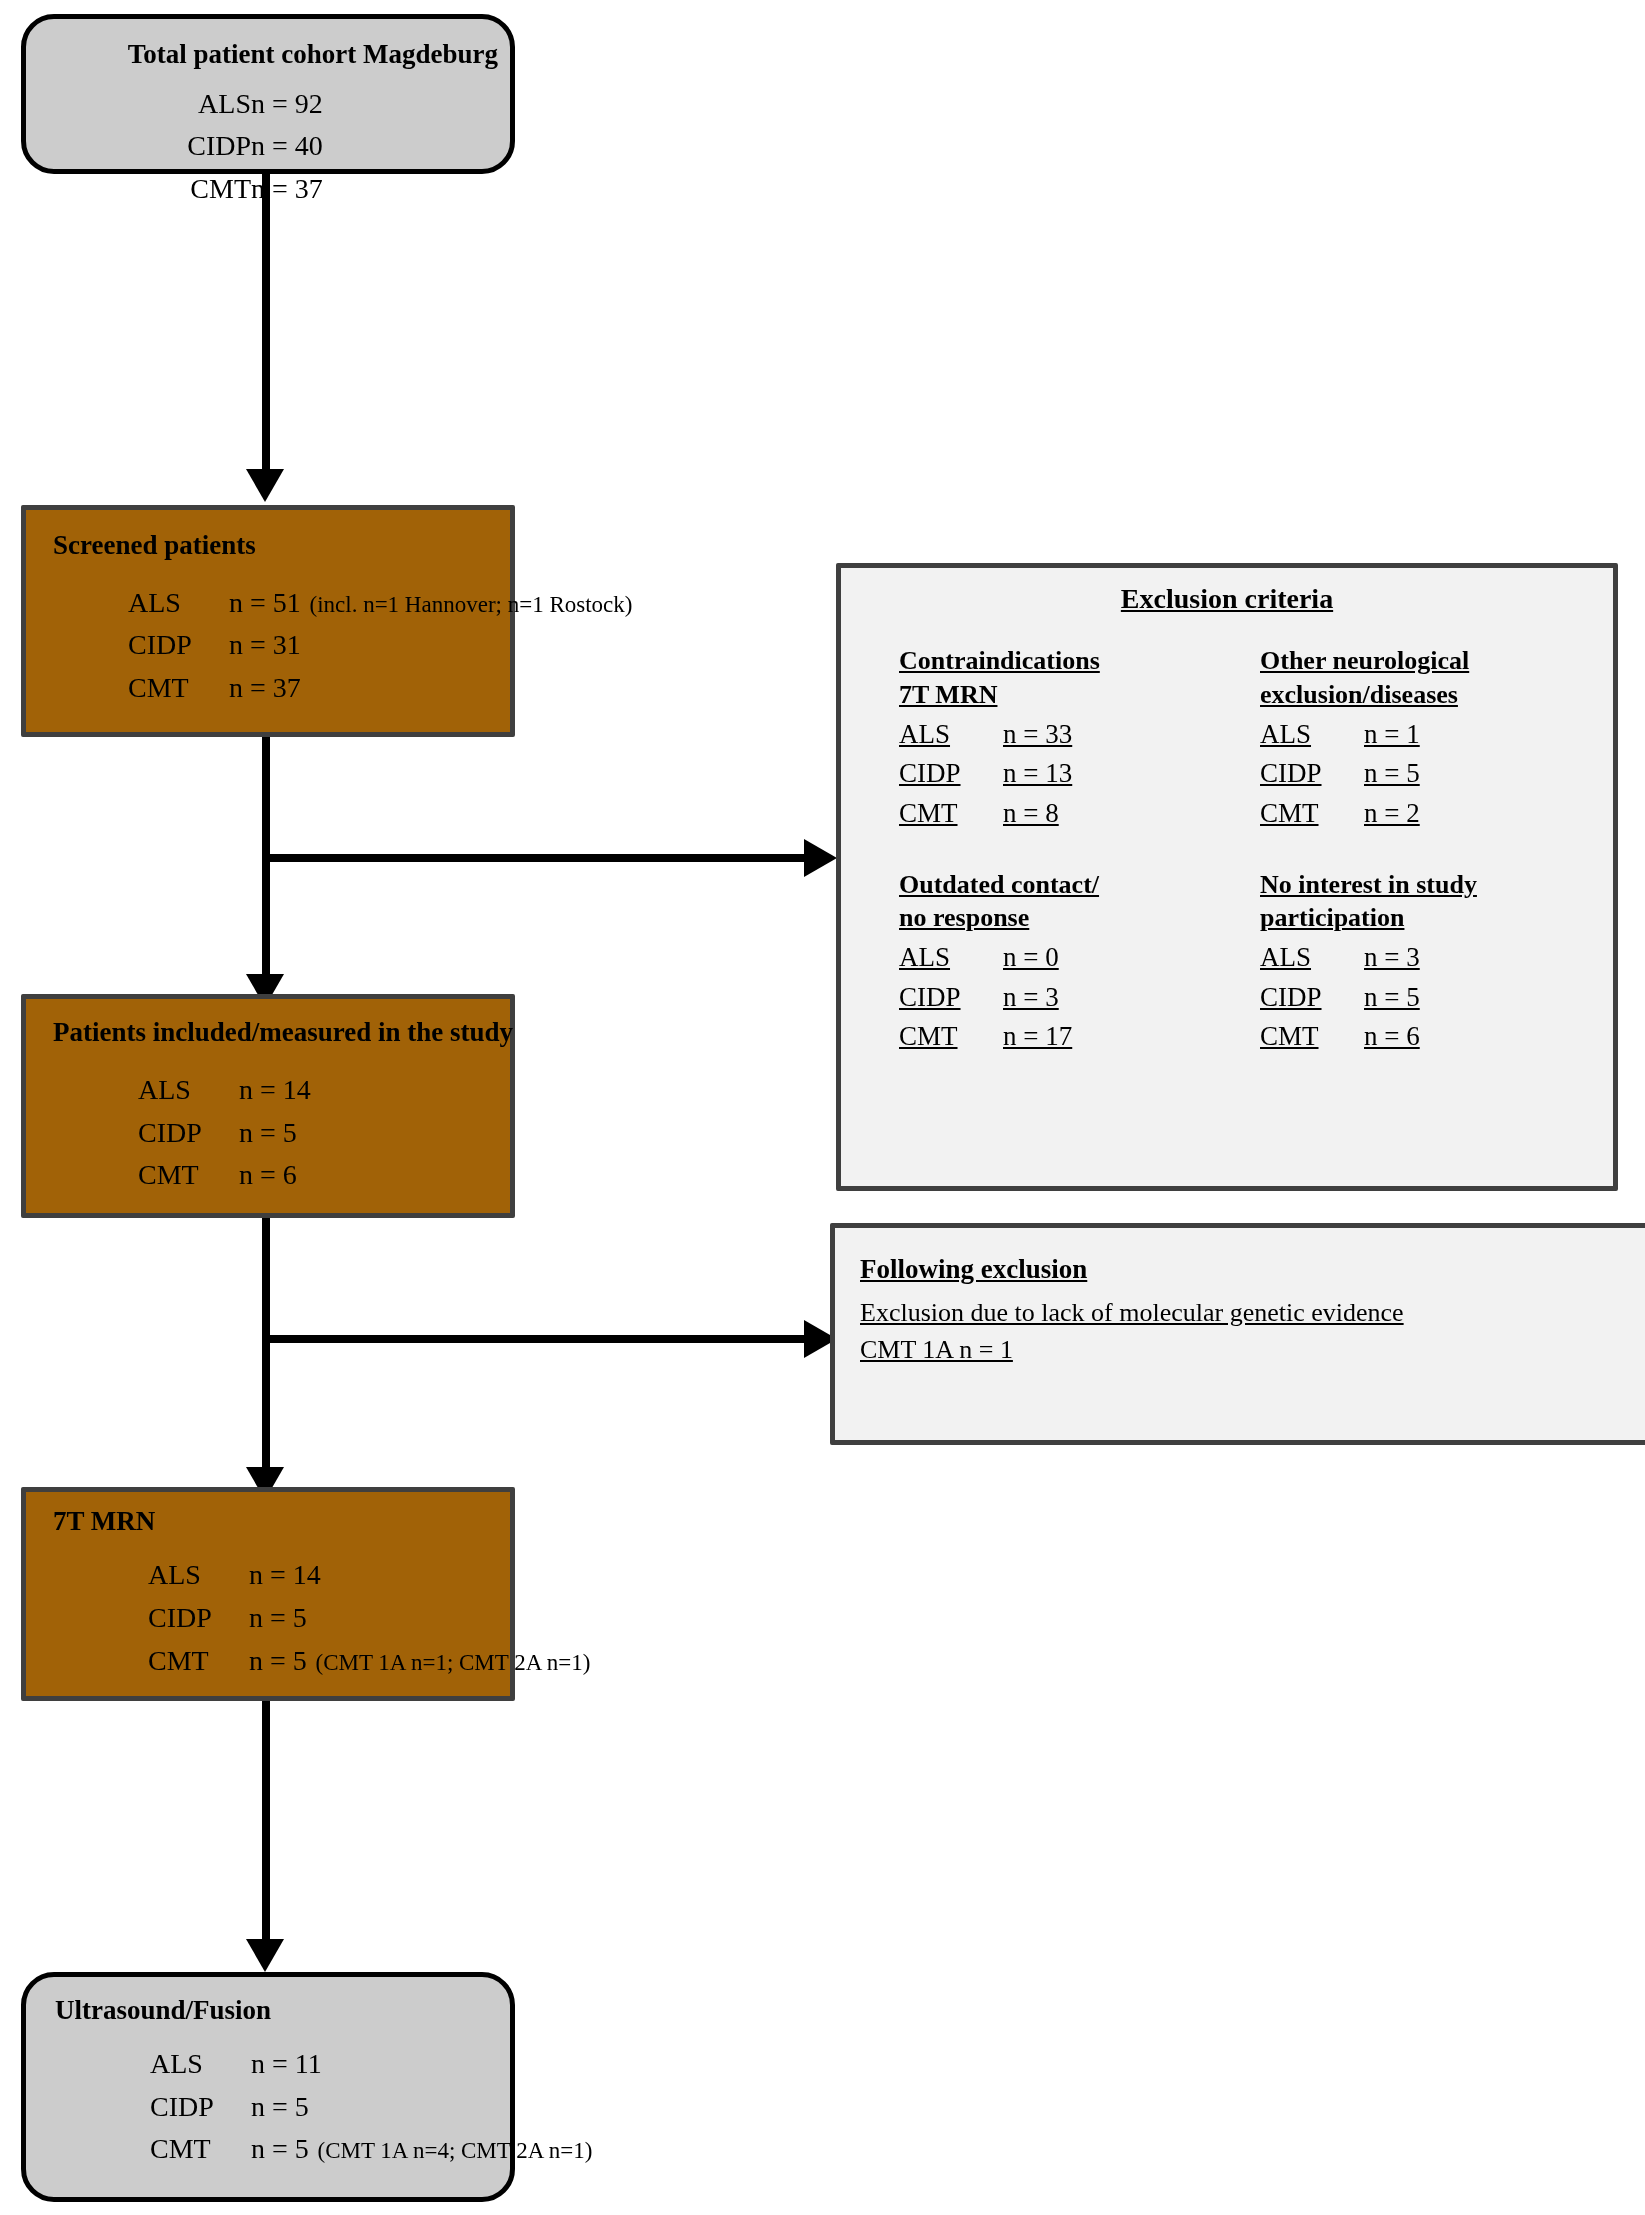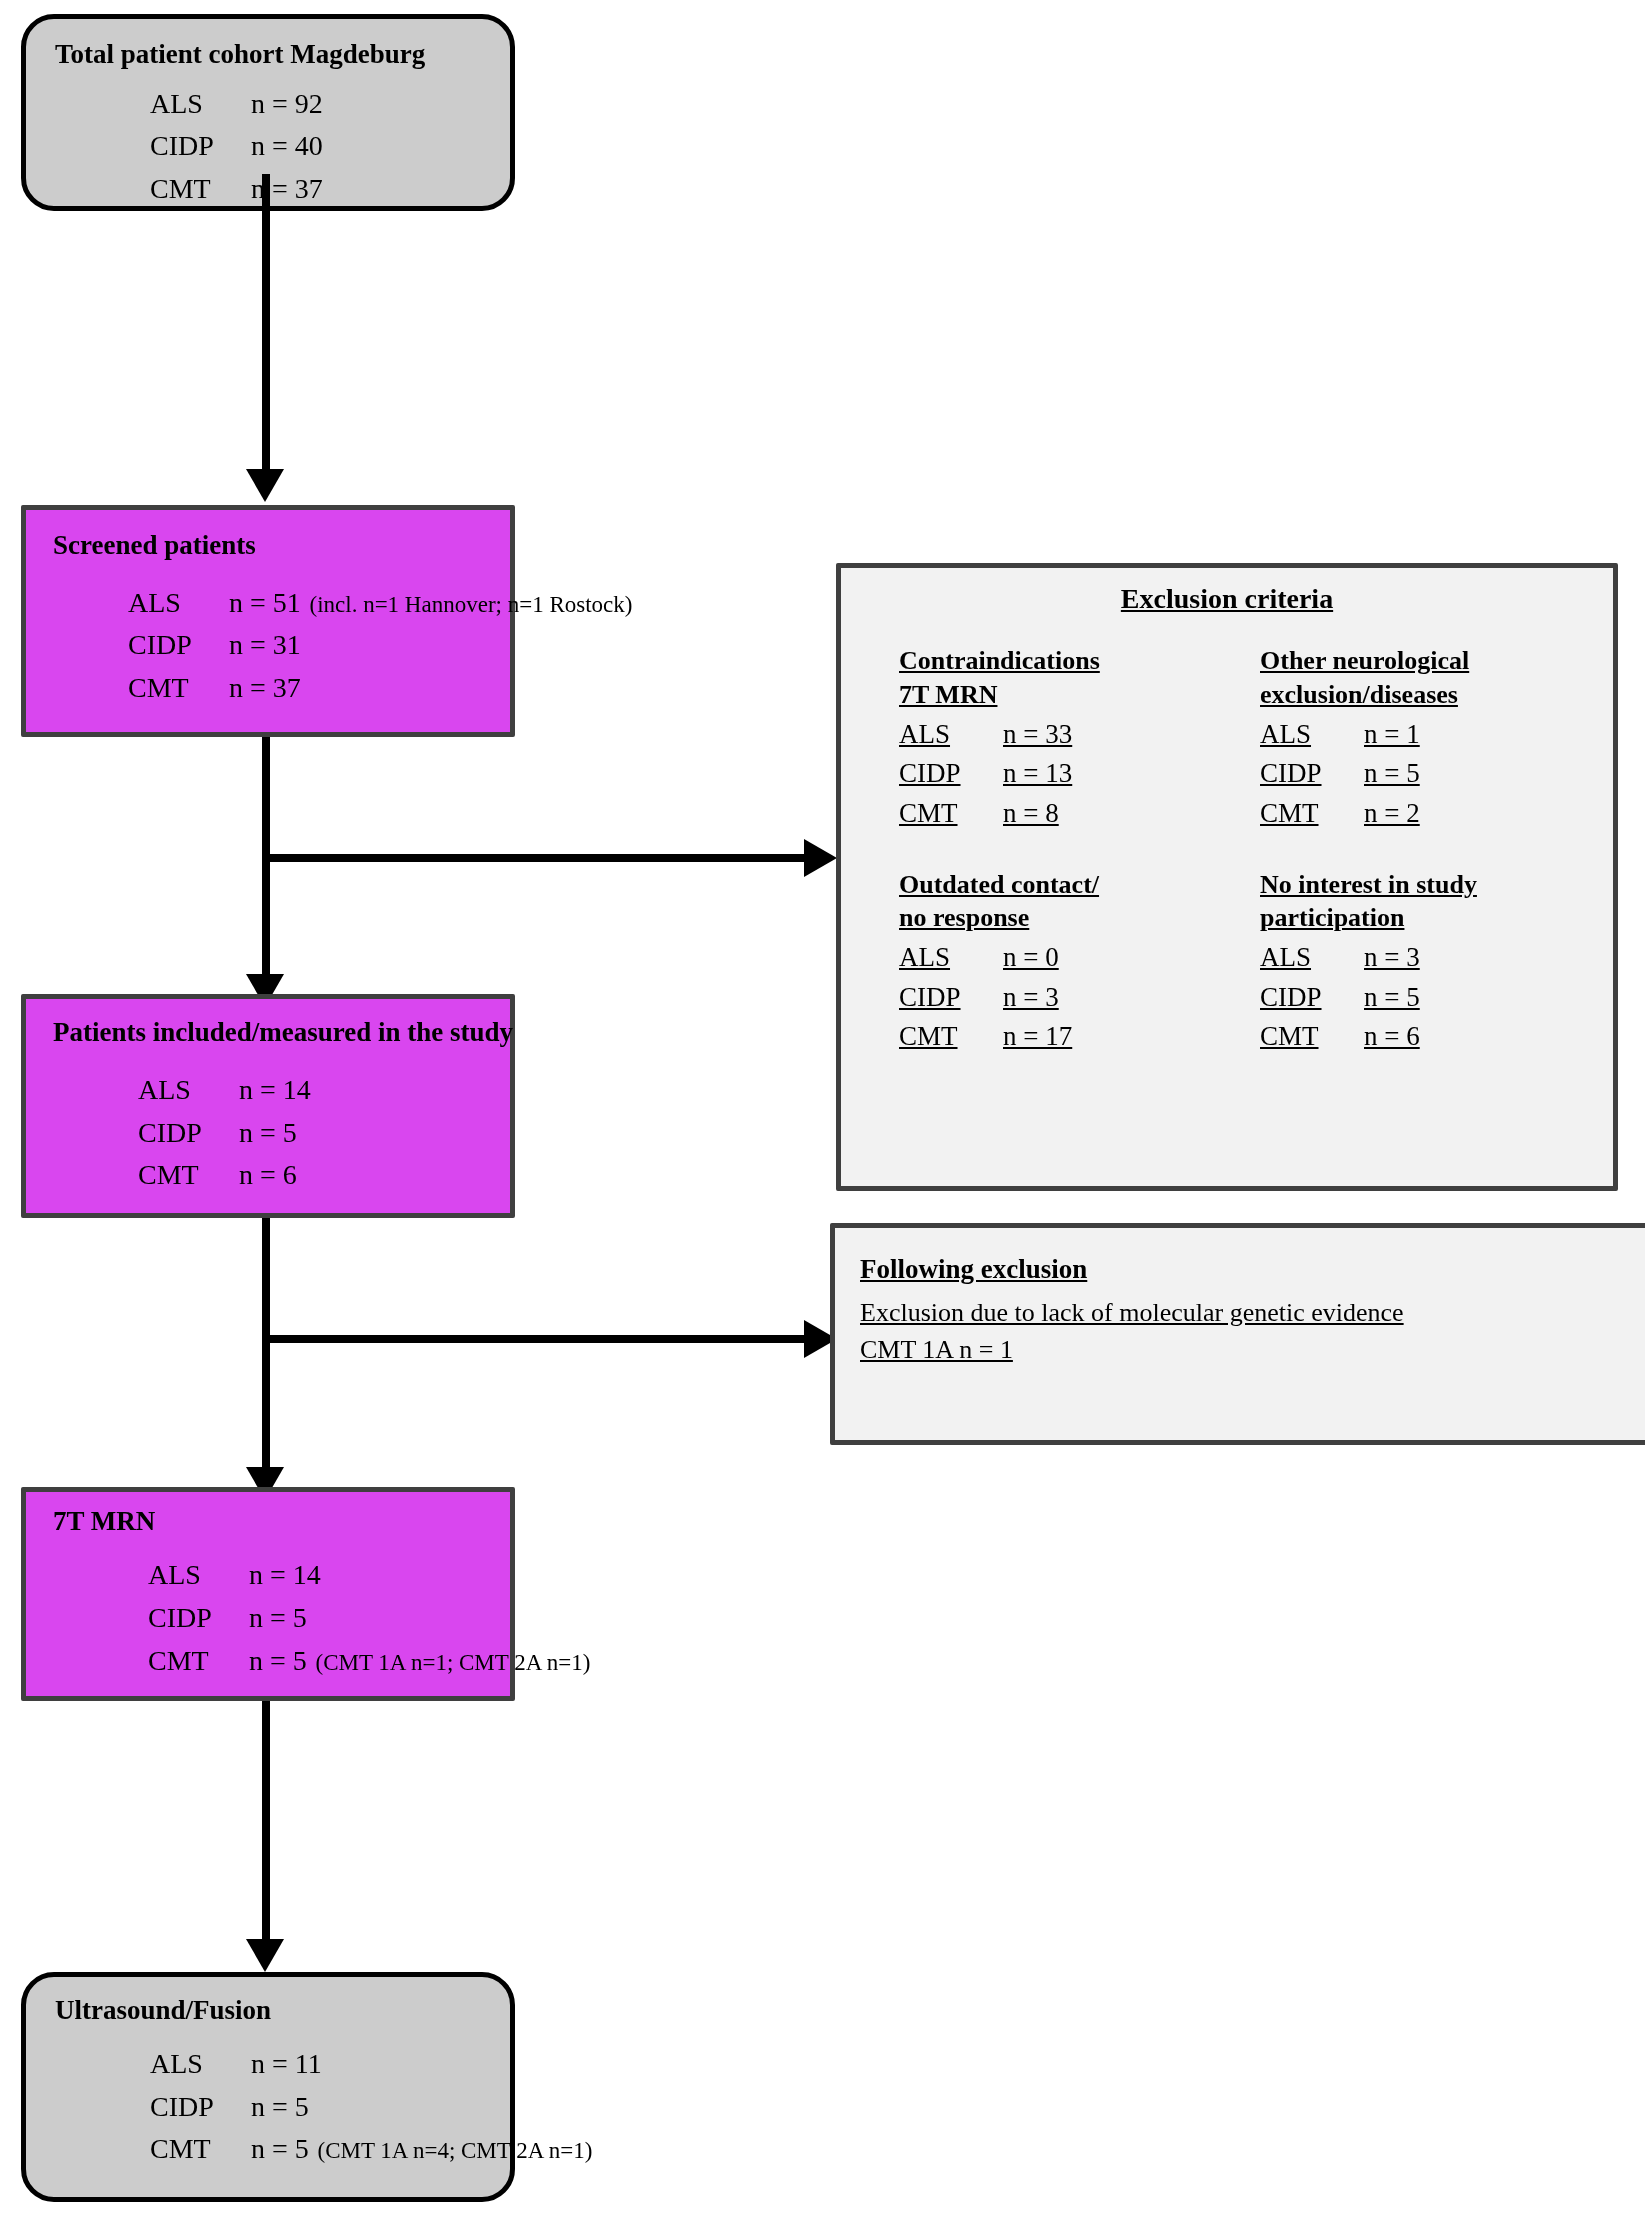--- a/index.html
+++ b/index.html
@@ -23,21 +23,21 @@
   .box {
     position: absolute;
     box-sizing: border-box;
   }
   .box-rounded {
     background: #cccccc;
     border: 5.8px solid #000000;
     border-radius: 33px;
   }
   .box-square-dark {
-    background: #d946ef;
+    background: #a16207;
     border: 5.8px solid #3f3f3f;
     border-radius: 1.9px;
   }
   .box-square-light {
     background: #f2f2f2;
     border: 5.8px solid #3f3f3f;
     border-radius: 1.9px;
     text-decoration: underline;
   }
 
@@ -153,21 +153,21 @@
     border-top: 19.3px solid transparent;
     border-bottom: 19.3px solid transparent;
     border-left: 33px solid #000000;
   }
 </style>
 </head>
 <body>
 
 <div id="page">
 
-  <div class="box box-rounded" style="left:21px; top:13.5px; width:494px; height:197px; padding:21px 12px 0 29px;">
+  <div class="box box-rounded" style="left:21px; top:13.5px; width:494px; height:160px; padding:21px 12px 0 29px;text-align:right;">
     <div class="box-title">Total patient cohort Magdeburg</div>
     <div class="counts" style="margin-left:95px; margin-top:13.5px;">
       <div class="count-row">
         <span class="count-label">ALS</span>
         <span class="count-value">n = 92</span>
       </div>
       <div class="count-row">
         <span class="count-label">CIDP</span>
         <span class="count-value">n = 40</span>
       </div>

